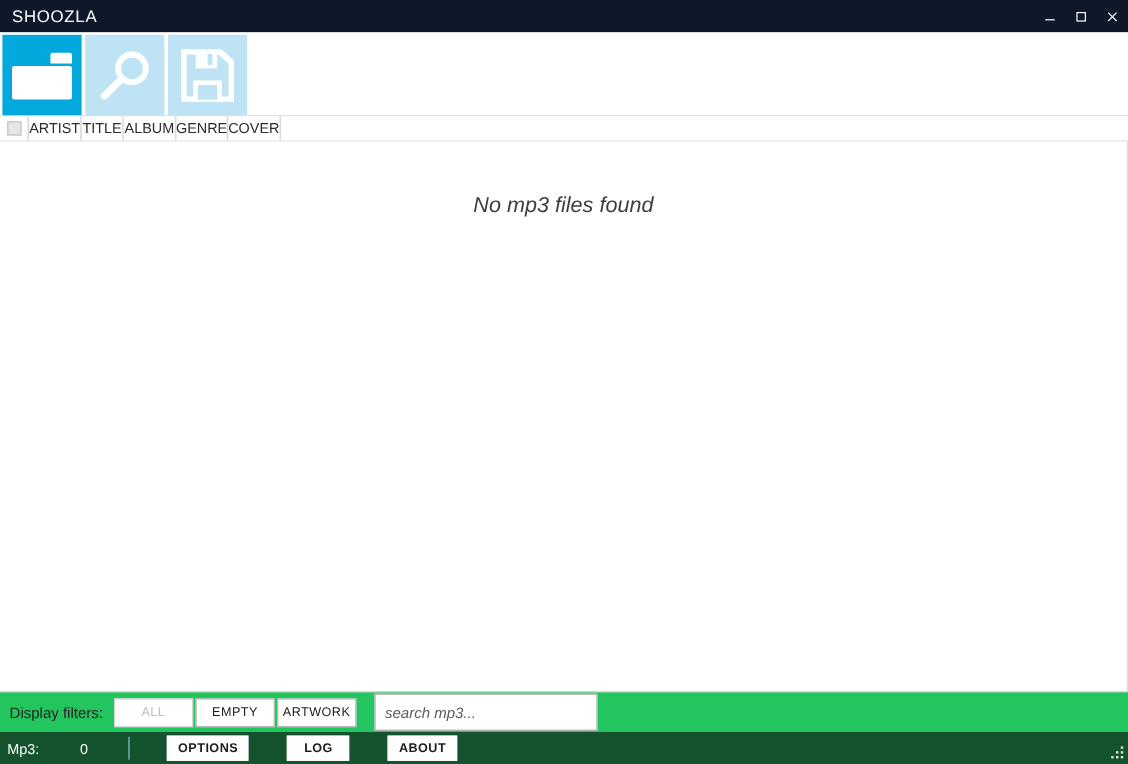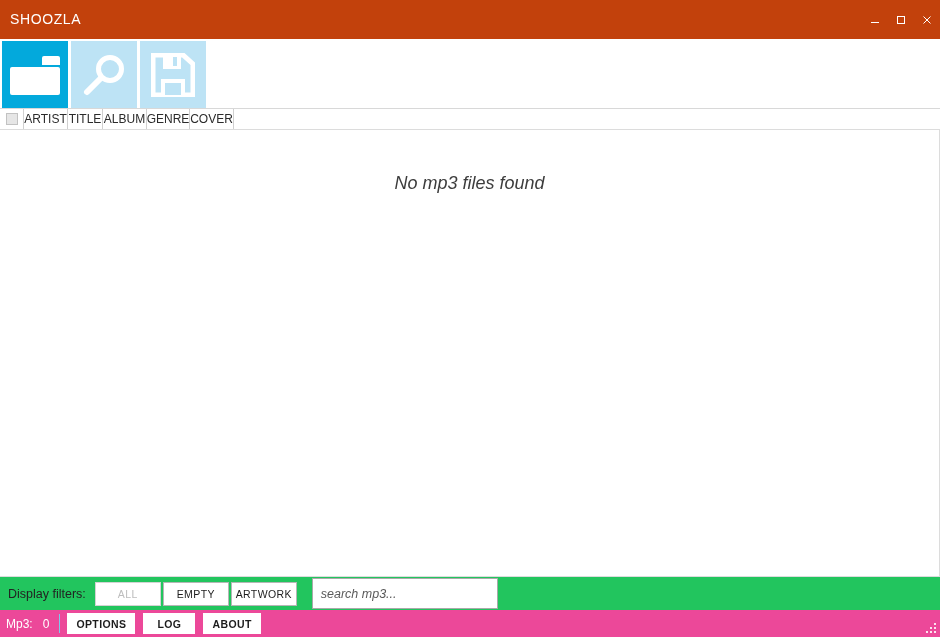--- a/index.html
+++ b/index.html
@@ -19,23 +19,23 @@
     position: relative;
     width: 940px;
     height: 637px;
     background: #ffffff;
     display: flex;
     flex-direction: column;
   }
 
   
   .title-bar {
-    height: 39px;
+    height: 27px;
     min-height: 27px;
-    background: #c2410c;
+    background: #0f172a;
     display: flex;
     align-items: center;
     justify-content: space-between;
     padding: 0 0 0 10px;
     box-sizing: border-box;
   }
   .title-text {
     color: #ffffff;
     font-size: 14px;
     letter-spacing: 0.6px;
@@ -188,26 +188,27 @@
     padding: 0 8px;
     font-size: 12.5px;
     font-style: italic;
     color: #5a5a5a;
   }
 
   
   .status-bar {
     height: 27px;
     min-height: 27px;
-    background: #ec4899;
+    background: #14532d;
     display: flex;
     align-items: center;
     padding-left: 6px;
     box-sizing: border-box;
     position: relative;
+    gap: 24px;
   }
   .status-count {
     color: #ffffff;
     font-size: 12px;
     margin-right: 10px;
     white-space: nowrap;
   }
   .status-sep {
     width: 1px;
     height: 19px;

